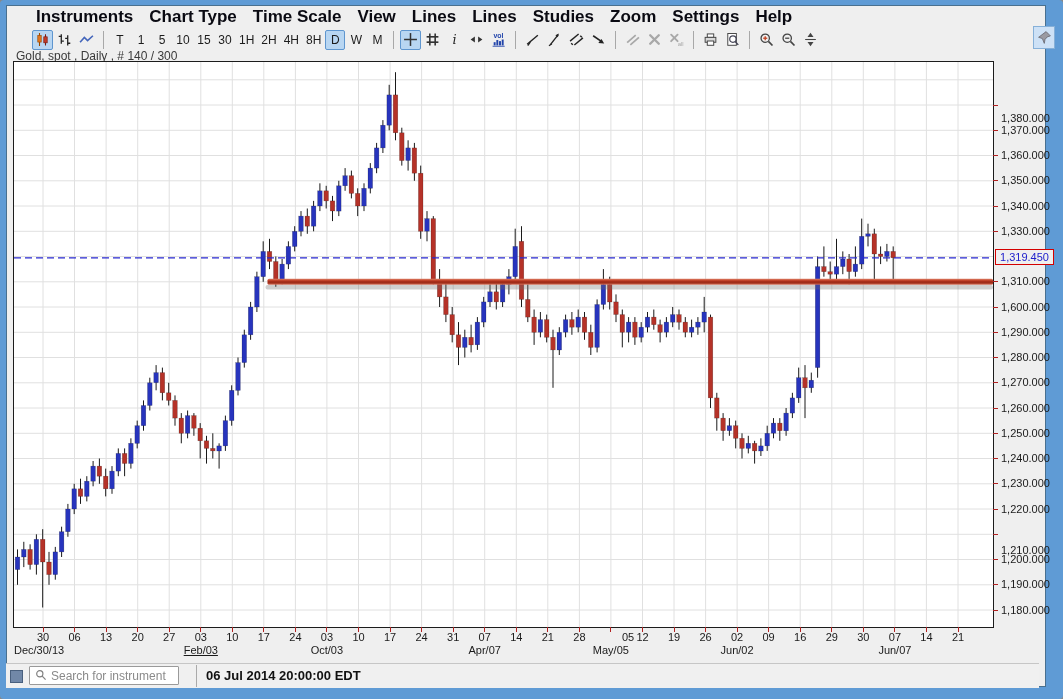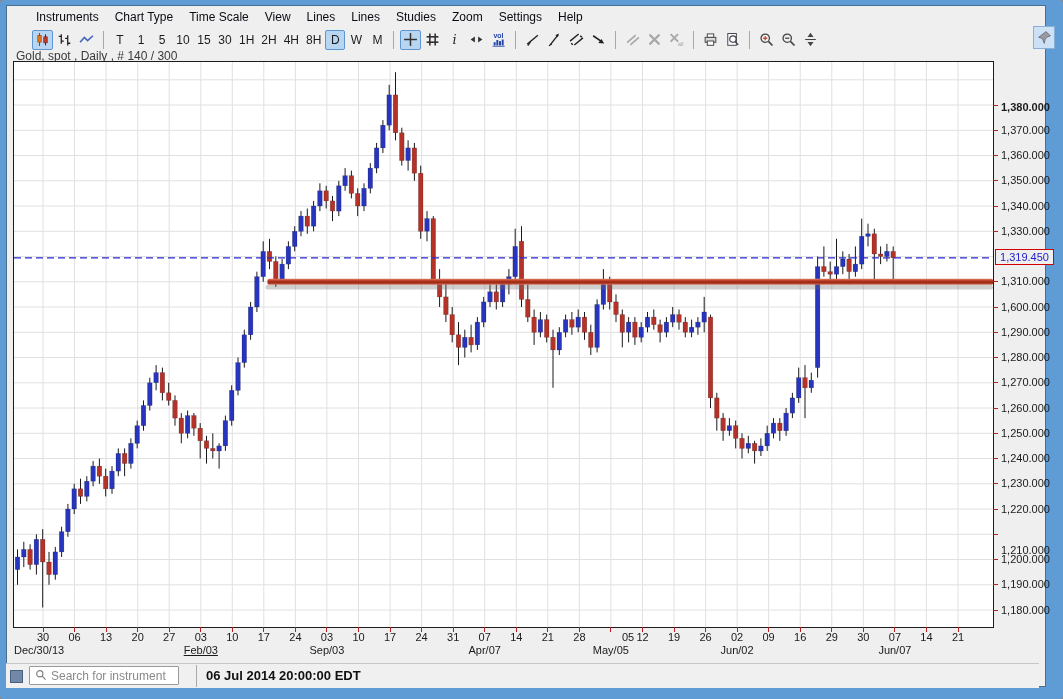--- a/index.html
+++ b/index.html
@@ -1,21 +1,21 @@
 <!DOCTYPE html>
 <html><head>
 <meta charset="utf-8">
 <style>
   html,body{margin:0;padding:0;background:#888;}
   #app{position:relative;width:1063px;height:699px;background:#5f9bd5;border-radius:4px;overflow:hidden;
        font-family:"Liberation Sans","DejaVu Sans",sans-serif;-webkit-font-smoothing:antialiased;}
   #inner{position:absolute;left:6px;top:5px;width:1040px;height:682px;background:#efefef;border:1px solid #49708f;box-sizing:border-box;}
   
   #menubar{position:absolute;left:10px;top:8px;height:18px;display:flex;align-items:center;gap:16px;padding-left:26px;}
-  .menu-item{font-size:12px;font-weight:normal;color:#0a0a12;white-space:nowrap;cursor:default;}
+  .menu-item{font-size:17px;font-weight:bold;color:#0a0a12;white-space:nowrap;cursor:default;}
   
   #toolbar{position:absolute;left:10px;top:27px;height:25px;display:flex;align-items:center;gap:1px;padding-left:22px;}
   .tbtn{min-width:20px;height:20px;display:flex;align-items:center;justify-content:center;border:1px solid transparent;
         box-sizing:border-box;font-size:12px;color:#1c1c1c;padding:0 2px;border-radius:2px;}
   .tbtn.selected{background:#b8d6f2;border-color:#5f96cf;}
   .tbtn.disabled{color:#a8a8a8;}
   .tsep{width:1px;height:18px;background:#a8a8a8;margin:0 5px;}
   #pin-btn{position:absolute;left:1033px;top:26px;width:22px;height:23px;background:#cde1f6;border:1px solid #86b0d8;
            display:flex;align-items:center;justify-content:center;box-sizing:border-box;}
   
@@ -627,21 +627,21 @@
         <rect x="870.6" y="189.4" width="4.6" height="5.1" fill="#2734bd" stroke="rgba(0,0,0,0.35)" stroke-width="0.5"></rect>
         <line x1="879.1999999999999" y1="184.4" x2="879.1999999999999" y2="217.2" stroke="#1a1a1a" stroke-width="1"></line>
         <rect x="876.9" y="189.4" width="4.6" height="6.4" fill="#b53228" stroke="rgba(0,0,0,0.35)" stroke-width="0.5"></rect>
         <rect x="251.5" y="222.9" width="727.5" height="4.5" rx="2" fill="rgba(110,110,110,0.33)"></rect>
         <rect x="253.5" y="216.8" width="725.5" height="6" rx="1.5" fill="url(#redgrad)"></rect>
         <line x1="0" y1="195.9" x2="979" y2="195.9" stroke="#2828cf" stroke-width="1.4" stroke-dasharray="7,4"></line>
       </svg>
     </div>
   <div id="y-axis">
       <div class="ytick" style="top: 43.5px;"></div>
-      <div class="ylabel" style="top: 40px; font-weight: bold;">1,380.000</div>
+      <div class="ylabel" style="top: 51px;">1,380.000</div>
       <div class="ytick" style="top: 68.8px;"></div>
       <div class="ylabel" style="top: 62.8px;">1,370.000</div>
       <div class="ytick" style="top: 94px;"></div>
       <div class="ylabel" style="top: 88px;">1,360.000</div>
       <div class="ytick" style="top: 119.3px;"></div>
       <div class="ylabel" style="top: 113.3px;">1,350.000</div>
       <div class="ytick" style="top: 144.5px;"></div>
       <div class="ylabel" style="top: 138.5px;">1,340.000</div>
       <div class="ytick" style="top: 169.8px;"></div>
       <div class="ylabel" style="top: 163.8px;">1,330.000</div>
@@ -731,21 +731,21 @@
       <div class="xtick" style="left: 849.8px;"></div>
       <div class="xday" style="left: 836.3px;">30</div>
       <div class="xtick" style="left: 881.4px;"></div>
       <div class="xday" style="left: 867.9px;">07</div>
       <div class="xtick" style="left: 912.9px;"></div>
       <div class="xday" style="left: 899.4px;">14</div>
       <div class="xtick" style="left: 944.5px;"></div>
       <div class="xday" style="left: 931px;">21</div>
       <div class="xmonth" style="left: 1px; text-align: left;">Dec/30/13</div>
       <div class="xmonth" style="left: 157.8px; text-decoration: underline;">Feb/03</div>
-      <div class="xmonth" style="left: 283.9px;">Sep/03</div>
+      <div class="xmonth" style="left: 283.9px;">Oct/03</div>
       <div class="xmonth" style="left: 441.7px;">Apr/07</div>
       <div class="xmonth" style="left: 567.9px;">May/05</div>
       <div class="xmonth" style="left: 694.1px;">Jun/02</div>
       <div class="xmonth" style="left: 851.9px;">Jun/07</div>
     </div>
 
   <div id="statusbar">
     <div id="status-square"></div>
     <div id="search-box">
       <span>

